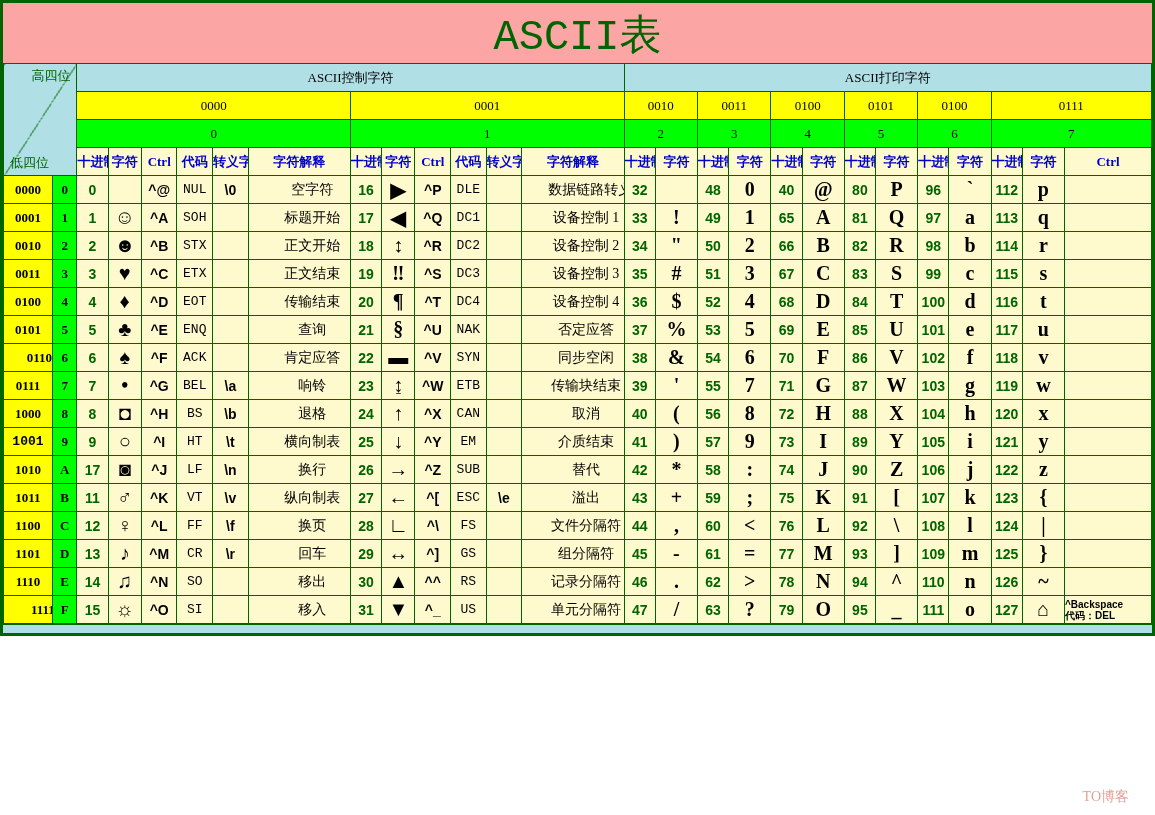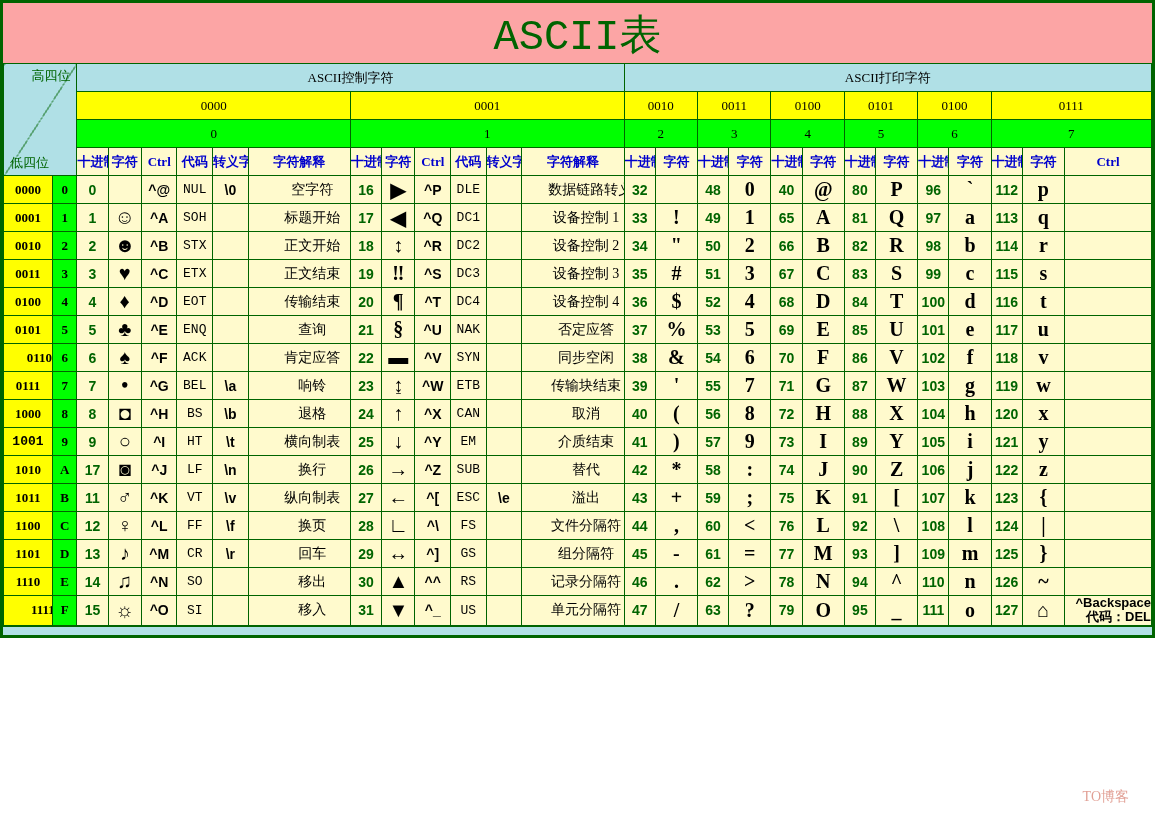--- a/index.html
+++ b/index.html
@@ -58,21 +58,21 @@
   .footer {
     background: #b0e0e6;
     color: #006400;
     font-size: 15px;
     font-family: "SimSun", serif;
     display: flex;
     justify-content: space-between;
     padding: 4px 10px;
     border-top: 1px solid #006400;
   }
-  .bksp { font-size: 13px; line-height: 1.1; font-family: Arial; font-weight: bold; text-align: right; }
+  .bksp { font-size: 10px; line-height: 1.1; font-family: Arial; font-weight: bold; text-align: left; }
   .watermark2 {
     position: fixed;
     right: 26px;
     top: 788px;
     font-size: 14px;
     color: rgba(200,80,60,0.55);
     font-family: "SimSun", serif;
     pointer-events: none;
   }
   .corner-label { font-size: 13px; color: #006400; line-height:1.2; }

